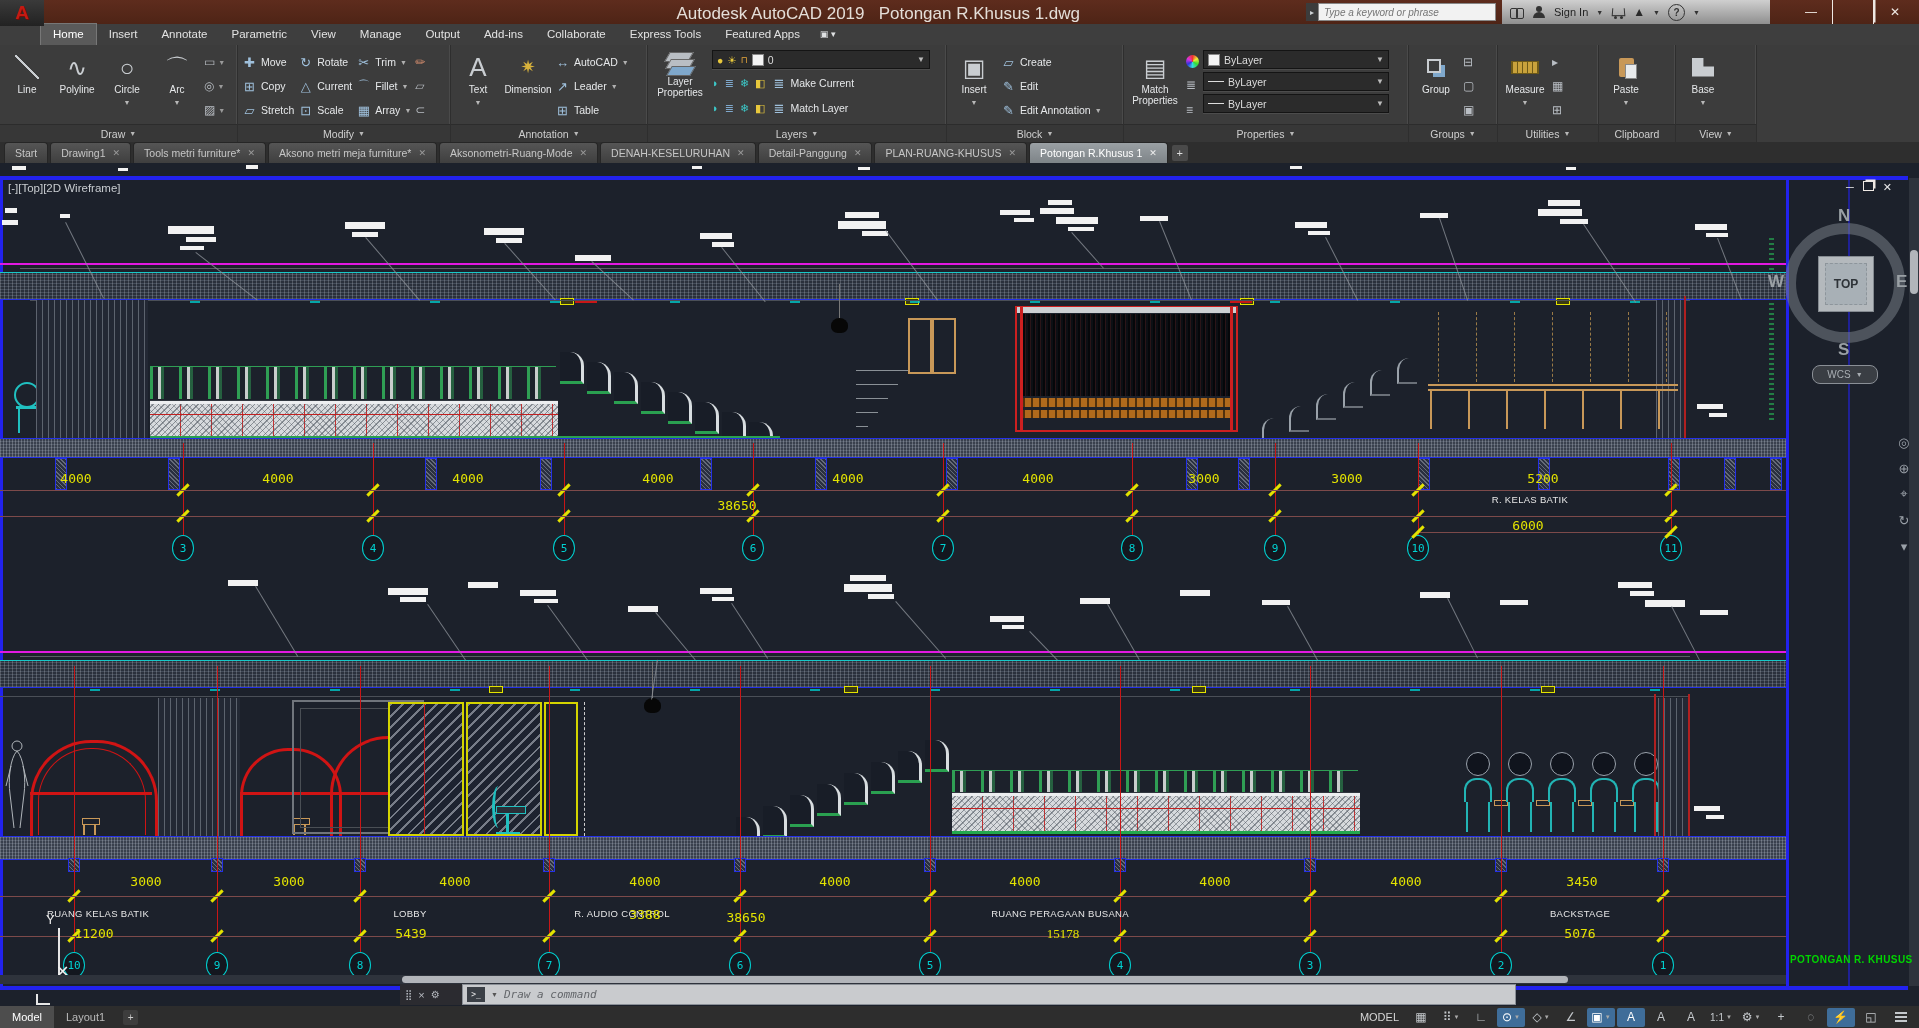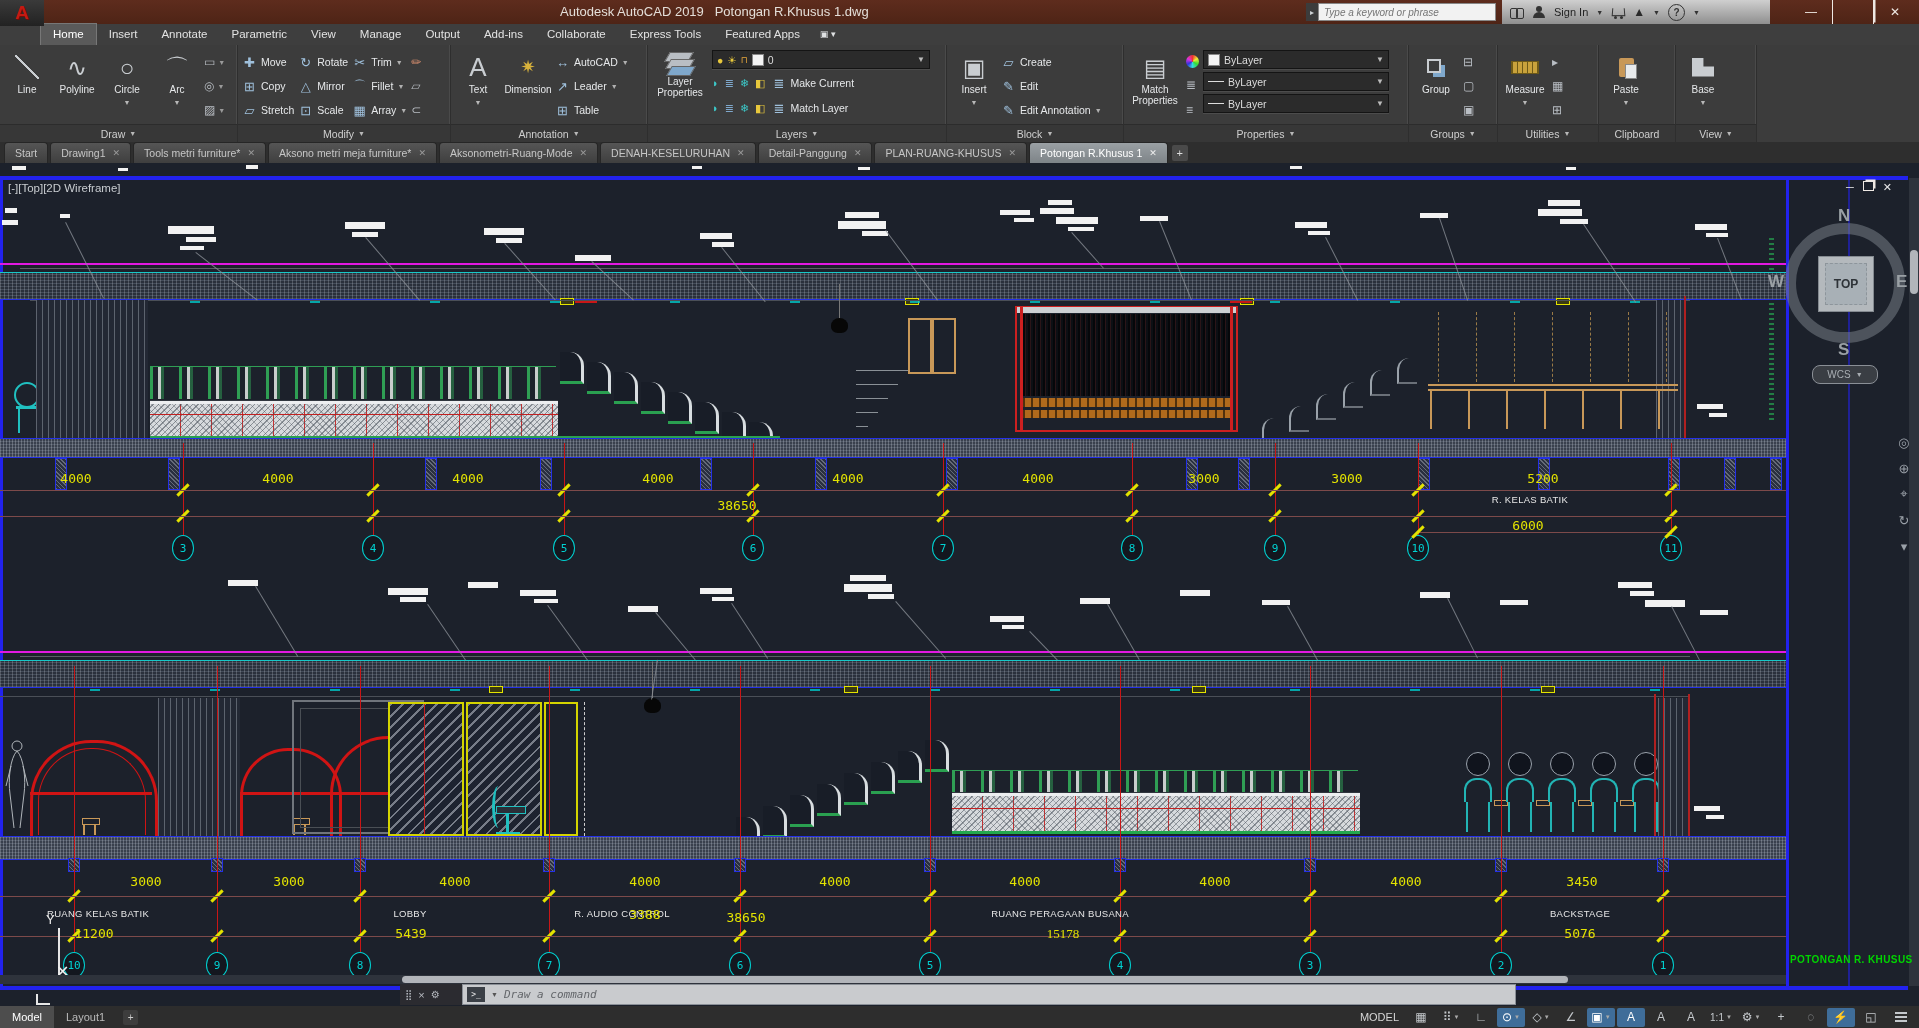--- a/index.html
+++ b/index.html
@@ -10,21 +10,21 @@
   #titlebar{position:absolute;left:0;top:0;width:1919px;height:24px;background:linear-gradient(#5e2c1d,#4e2416);z-index:30;}
   #qat{position:absolute;left:44px;top:0;height:24px;width:262px;background:linear-gradient(#454545,#353535);display:flex;align-items:center;gap:7px;padding:0 10px;box-sizing:border-box;border-radius:0 0 4px 0;}
   .qicon{width:14px;height:13px;border-radius:2px;background:#cfd3d6;}
   .q-new{background:linear-gradient(135deg,#f4f4f4 72%,#9aa0a4 72%);}
   .q-open{background:linear-gradient(#d8c68a,#b99d56);}
   .q-save{background:#9fb4c8;box-shadow:inset 0 -5px 0 #e8ecef;}
   .q-print{background:#c4c8cc;box-shadow:inset 0 4px 0 #8a9096;}
   .q-arrow{background:none;color:#d8d8d8;font-size:9px;width:auto;}
   #acad-logo{position:absolute;left:0;top:0;width:44px;height:26px;background:linear-gradient(#3a3a3a,#222);display:flex;align-items:center;justify-content:center;z-index:31;}
   #acad-logo span{color:#c41a12;font-weight:bold;font-size:19px;text-shadow:1px 1px 0 #6e0e08;}
-  #title-text{position:absolute;left:560px;top:4px;width:520px;text-align:left;color:#e4ded8;font-size:13px;white-space:nowrap;}
+  #title-text{position:absolute;left:560px;top:4px;width:520px;text-align:right;color:#e4ded8;font-size:17px;white-space:nowrap;}
   #search-wrap{position:absolute;left:1306px;top:3px;height:18px;display:flex;align-items:center;}
   #search-chip{width:12px;height:18px;background:#3c3c3c;color:#cfd3d6;font-size:8px;display:flex;align-items:center;justify-content:center;}
   #search-input{width:178px;height:18px;border:1px solid #888;background:#f2f2f2;font-style:italic;font-size:10px;color:#8a8a8a;padding:0 5px;box-sizing:border-box;font-family:"Liberation Sans",sans-serif;}
   #signin-strip{position:absolute;left:1502px;top:0;width:268px;height:24px;background:linear-gradient(#cfcfcf,#8f8f8f);display:flex;align-items:center;gap:8px;padding:0 8px;box-sizing:border-box;color:#222;font-size:11px;}
   .tb-ico{width:14px;height:12px;position:relative;}
   .binoc:before,.binoc:after{content:"";position:absolute;top:2px;width:6px;height:9px;border:1.5px solid #333;border-radius:2px;}
   .binoc:before{left:0;}.binoc:after{right:0;}
   .person:before{content:"";position:absolute;left:4px;top:0;width:6px;height:6px;border-radius:50%;background:#333;}
   .person:after{content:"";position:absolute;left:1px;top:6px;width:12px;height:6px;border-radius:6px 6px 0 0;background:#333;}
   .cart:before{content:"";position:absolute;left:1px;top:2px;width:11px;height:7px;border:1.5px solid #333;border-top:none;transform:perspective(10px) rotateX(8deg);}
@@ -681,21 +681,21 @@
             <div>Stretch</div>
           </div>
         </div>
         <div class="txtcol">
           <div class="txtbtn">
             <div class="g">↻</div>
             <div>Rotate</div>
           </div>
           <div class="txtbtn">
             <div class="g">△</div>
-            <div>Mirror</div>
+            <div>Current</div>
           </div>
           <div class="txtbtn">
             <div class="g">⊡</div>
             <div>Scale</div>
           </div>
         </div>
         <div class="txtcol">
           <div class="txtbtn">
             <div class="g">✂</div>
             <div>Trim</div>

